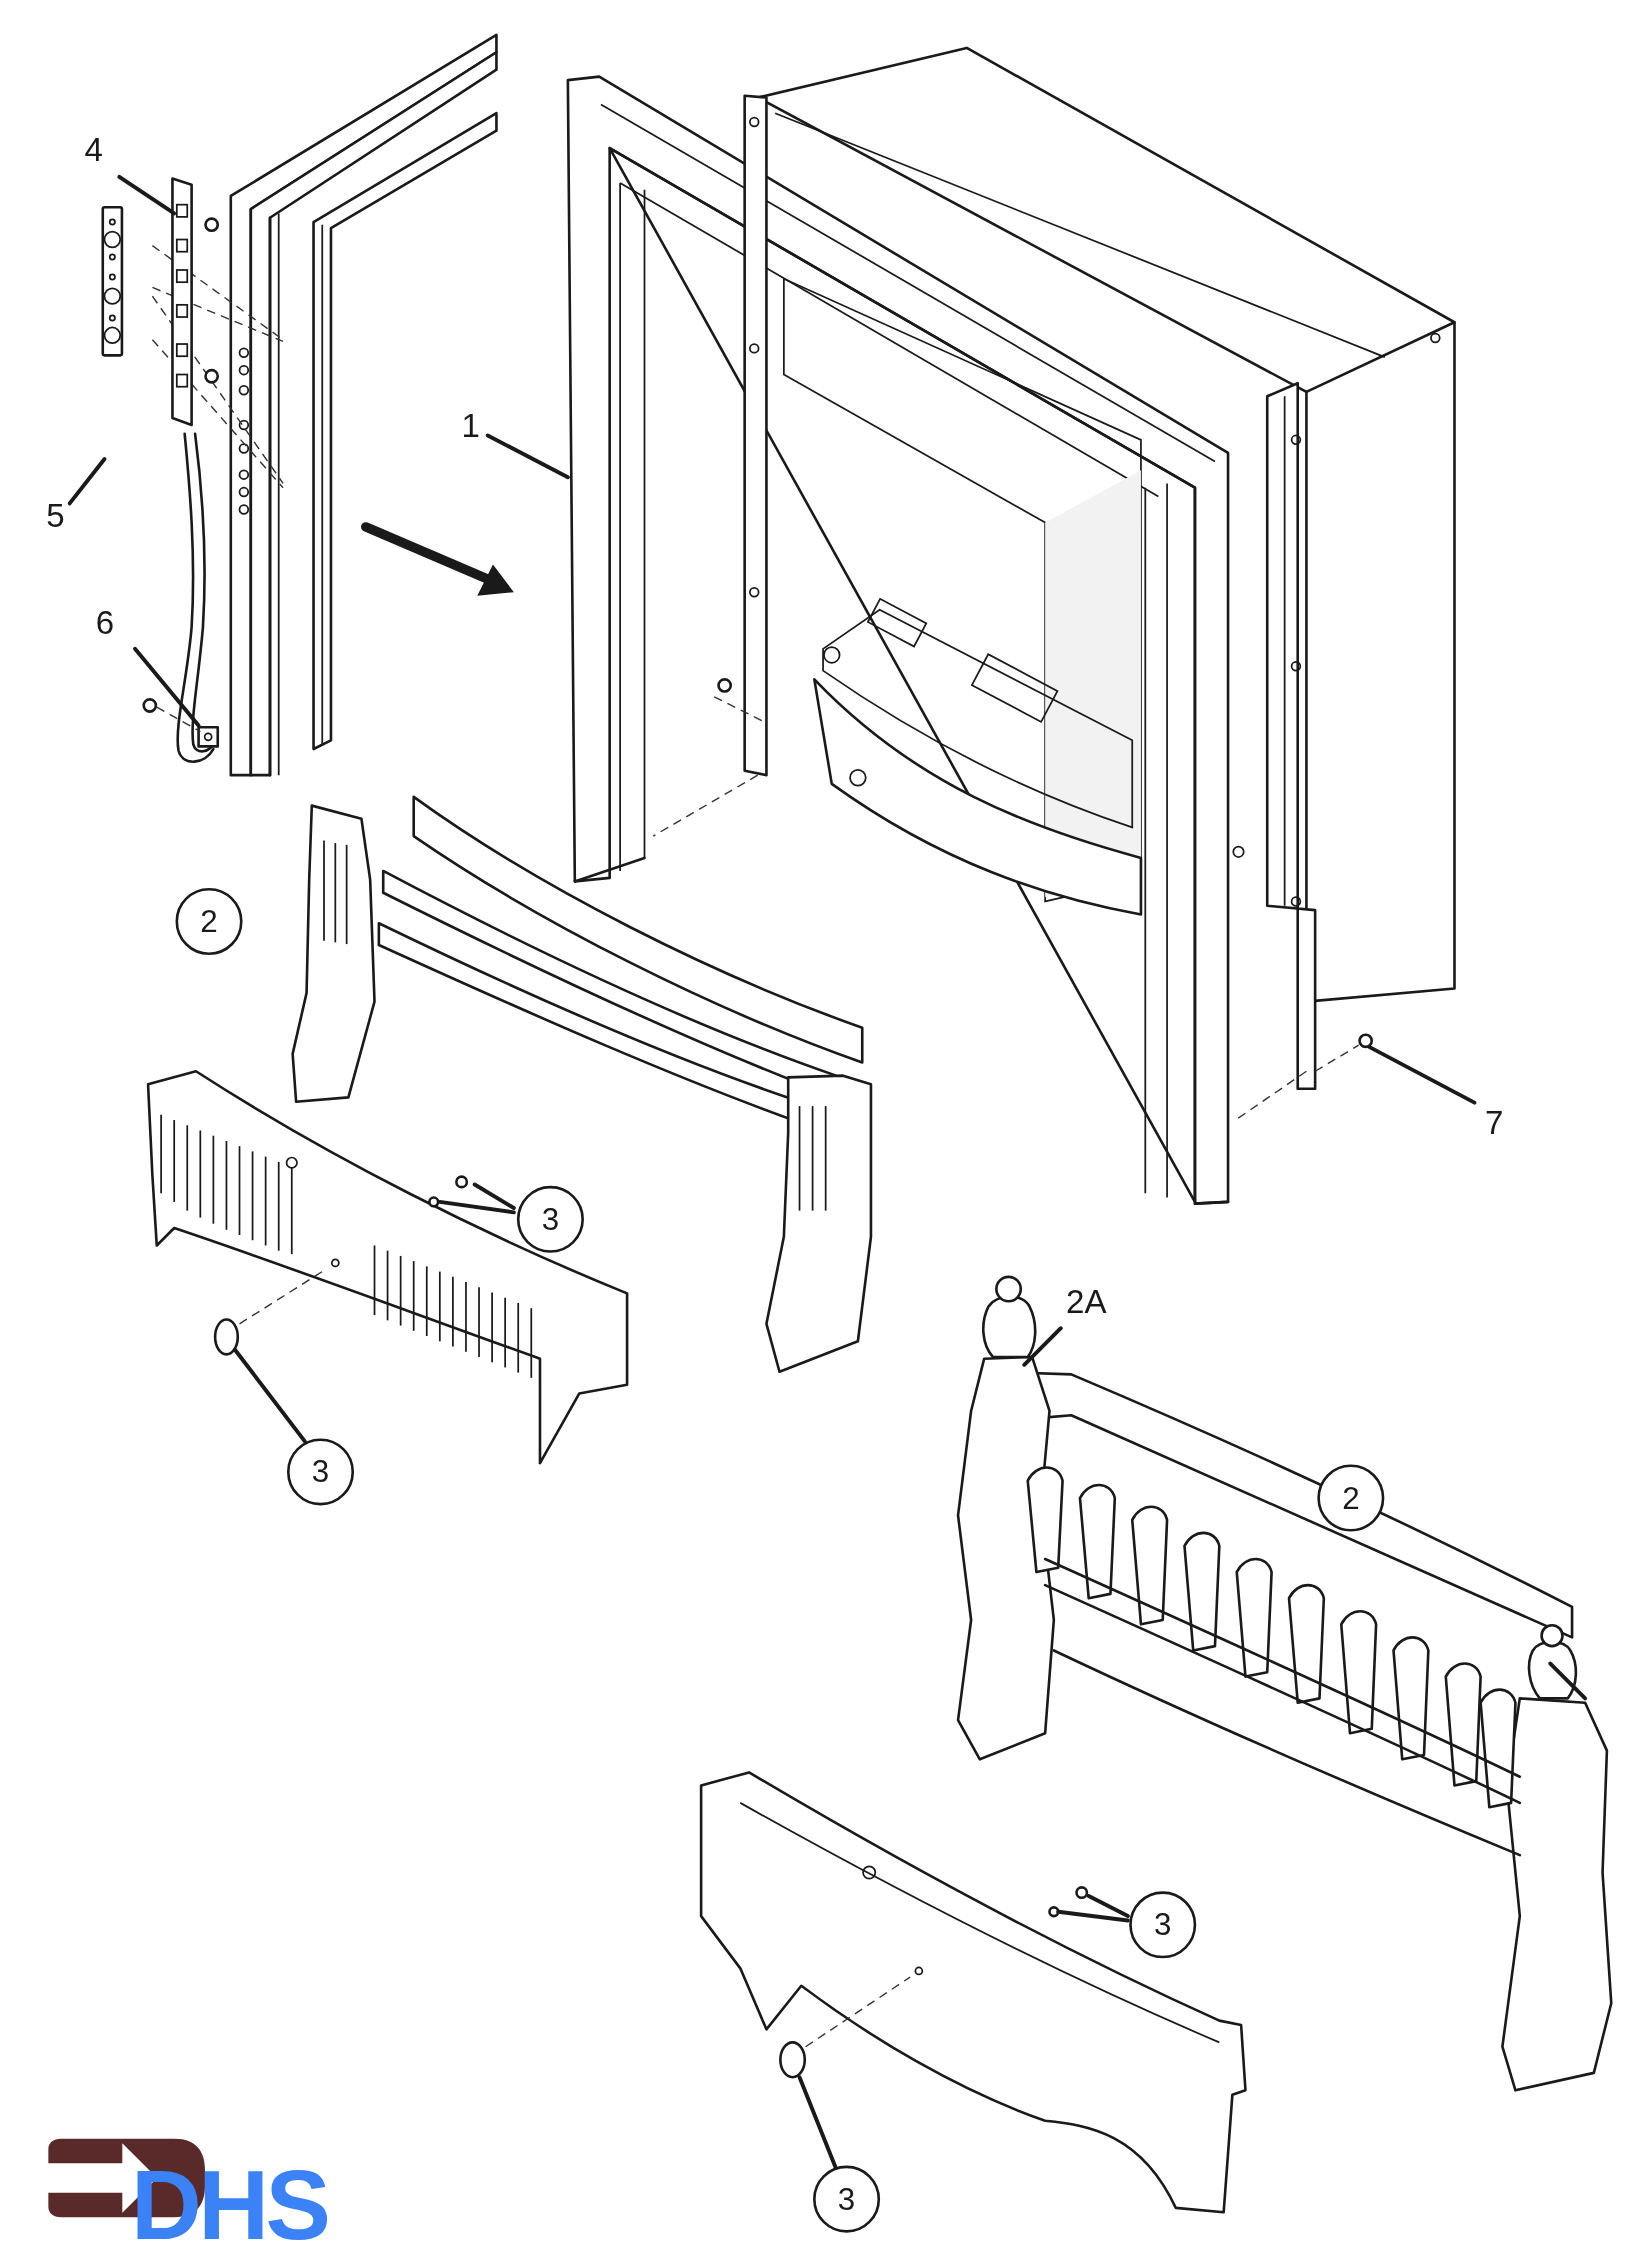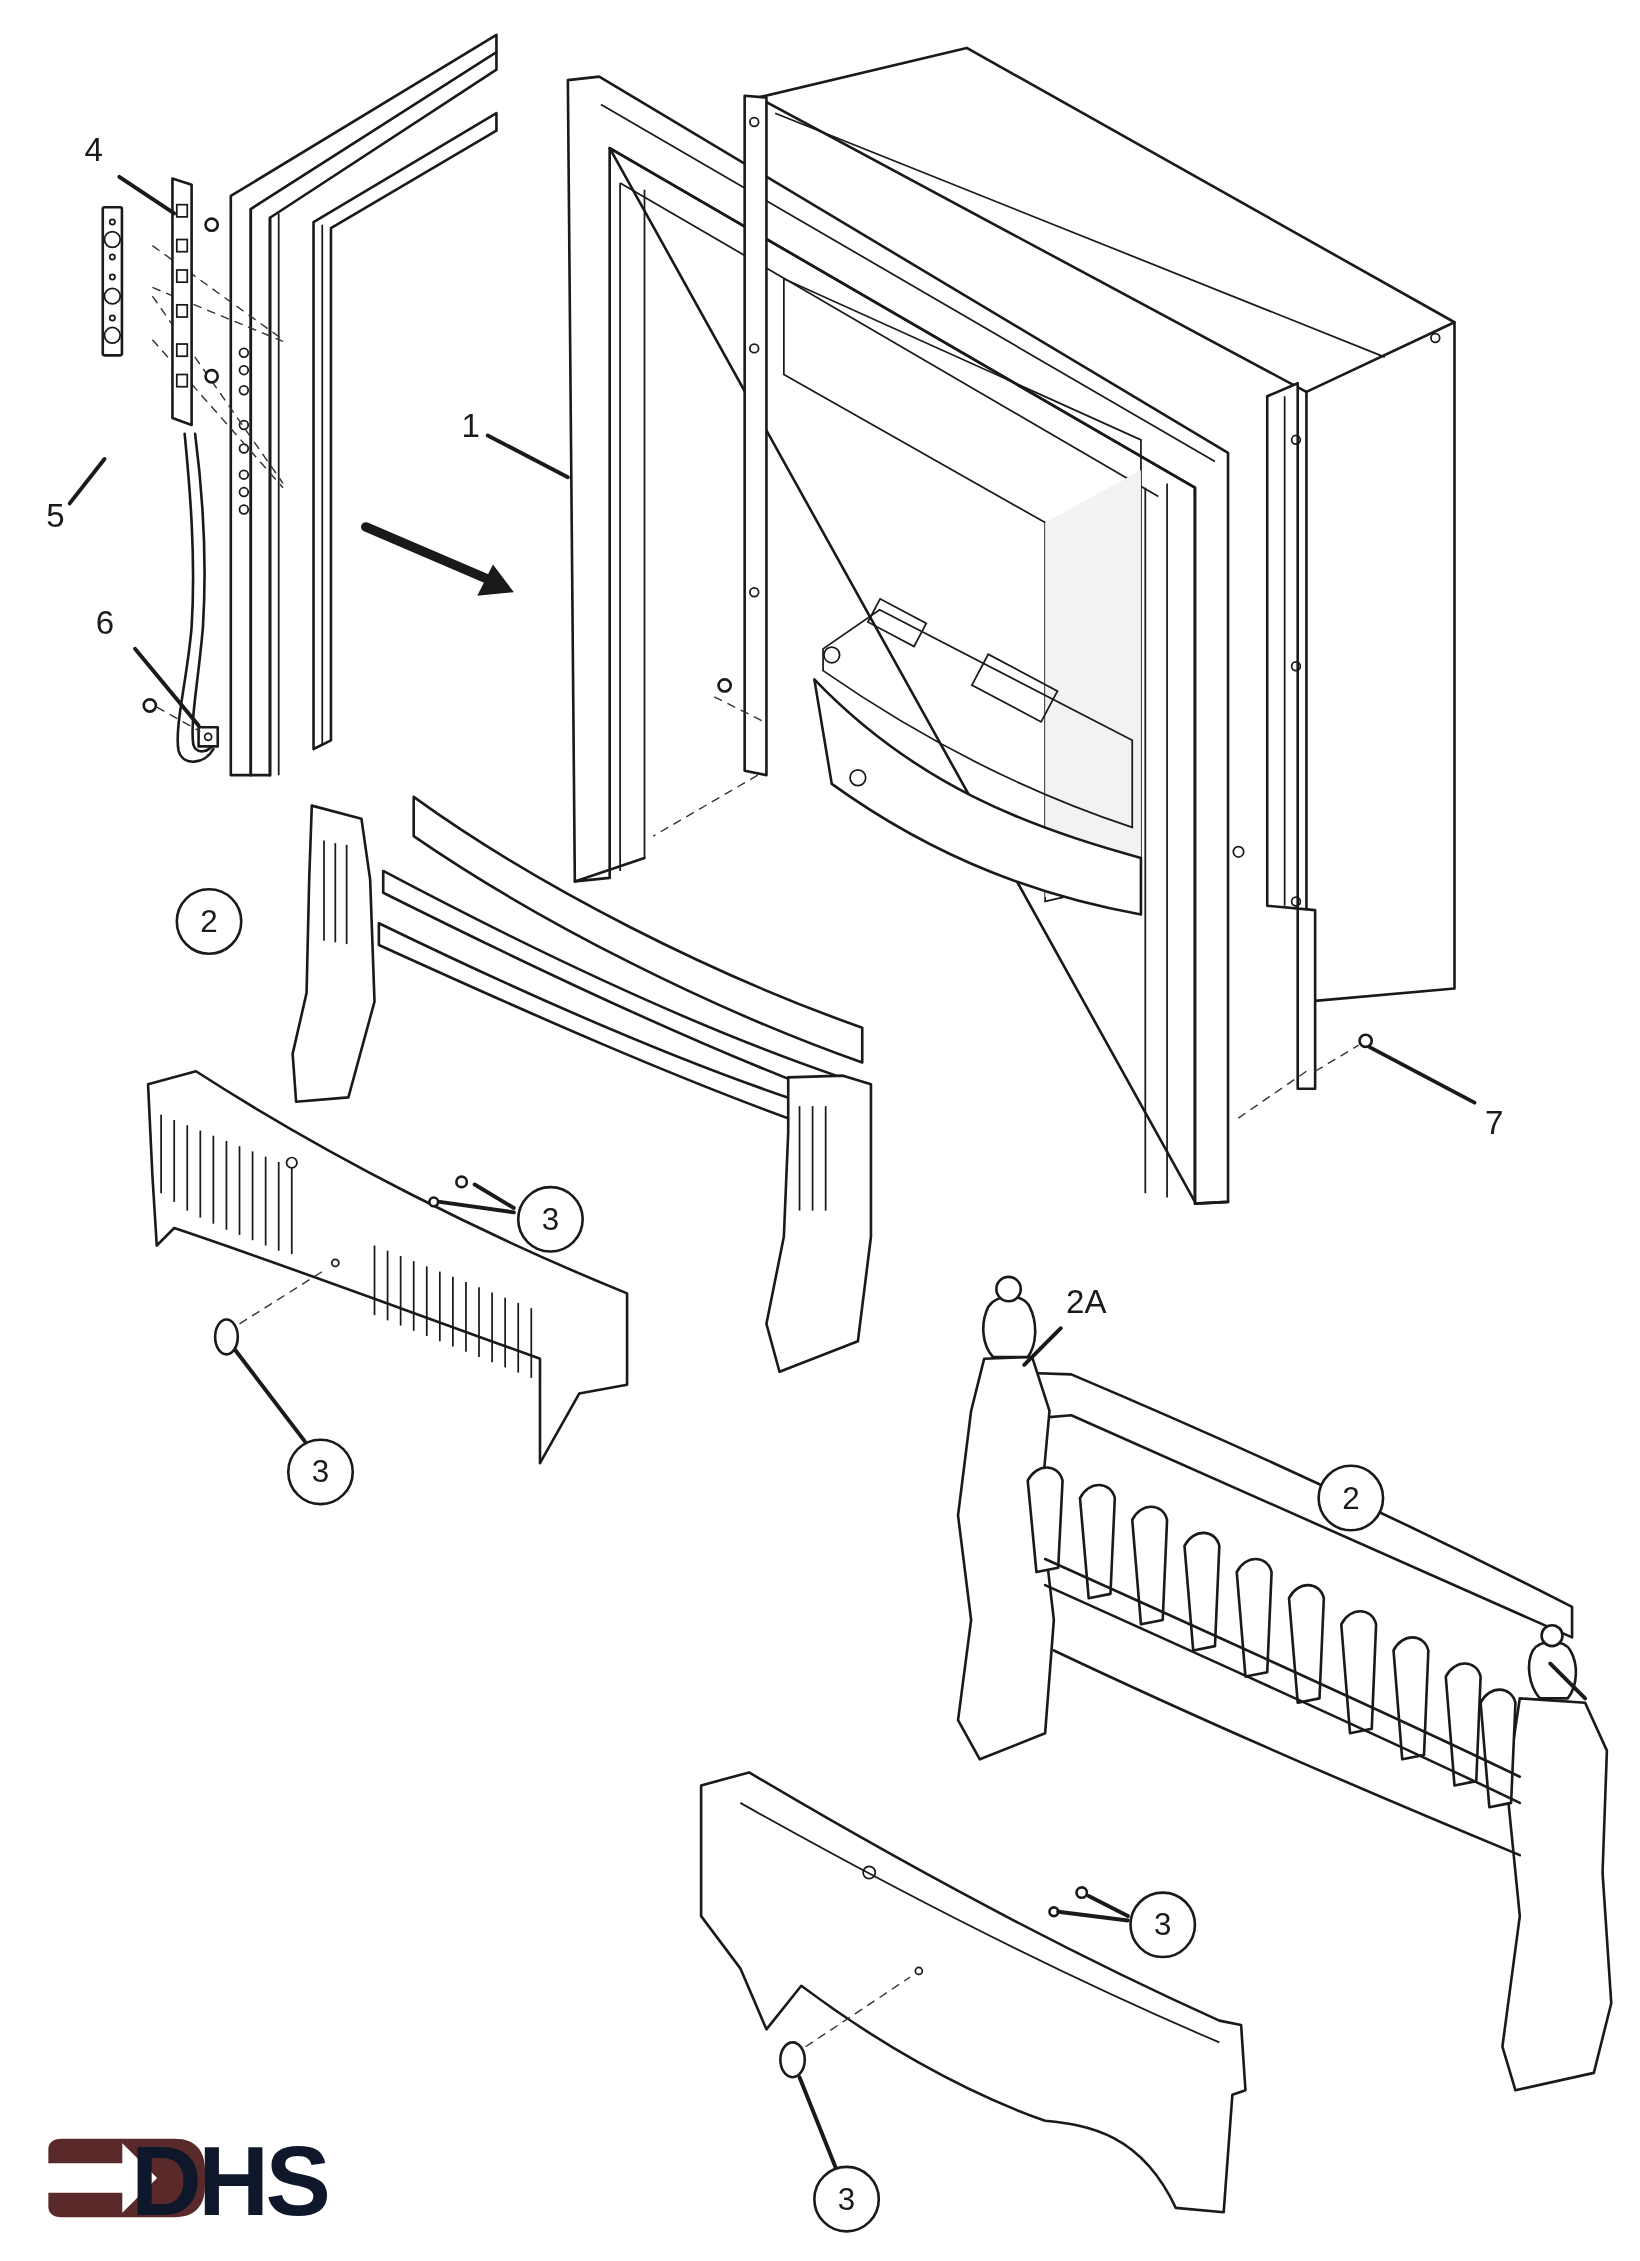--- a/index.html
+++ b/index.html
@@ -275,14 +275,14 @@
   <g>
     <line class="leader" x1="918" y1="2385" x2="960" y2="2490"></line>
     <circle class="ring" cx="972" cy="2525" r="37"></circle>
     <text class="clbl" x="972" y="2525">3</text>
   </g>
 </svg>
 
 <svg id="logo" viewBox="0 0 400 110">
   <path d="M20,10 L150,10 C175,10 185,25 185,45 L185,65 C185,85 175,100 150,100 L20,100 C10,100 5,95 5,88 L5,72 L90,72 L90,95 L130,55 L90,15 L90,38 L5,38 L5,22 C5,15 10,10 20,10 Z" fill="#5a2a2a"></path>
 </svg>
-<div id="logo-text" style="color:#0f172a;">DHS</div>
+<div id="logo-text" style="color:#3b82f6;margin-top:24px;">DHS</div>
 
 
 </body></html>

